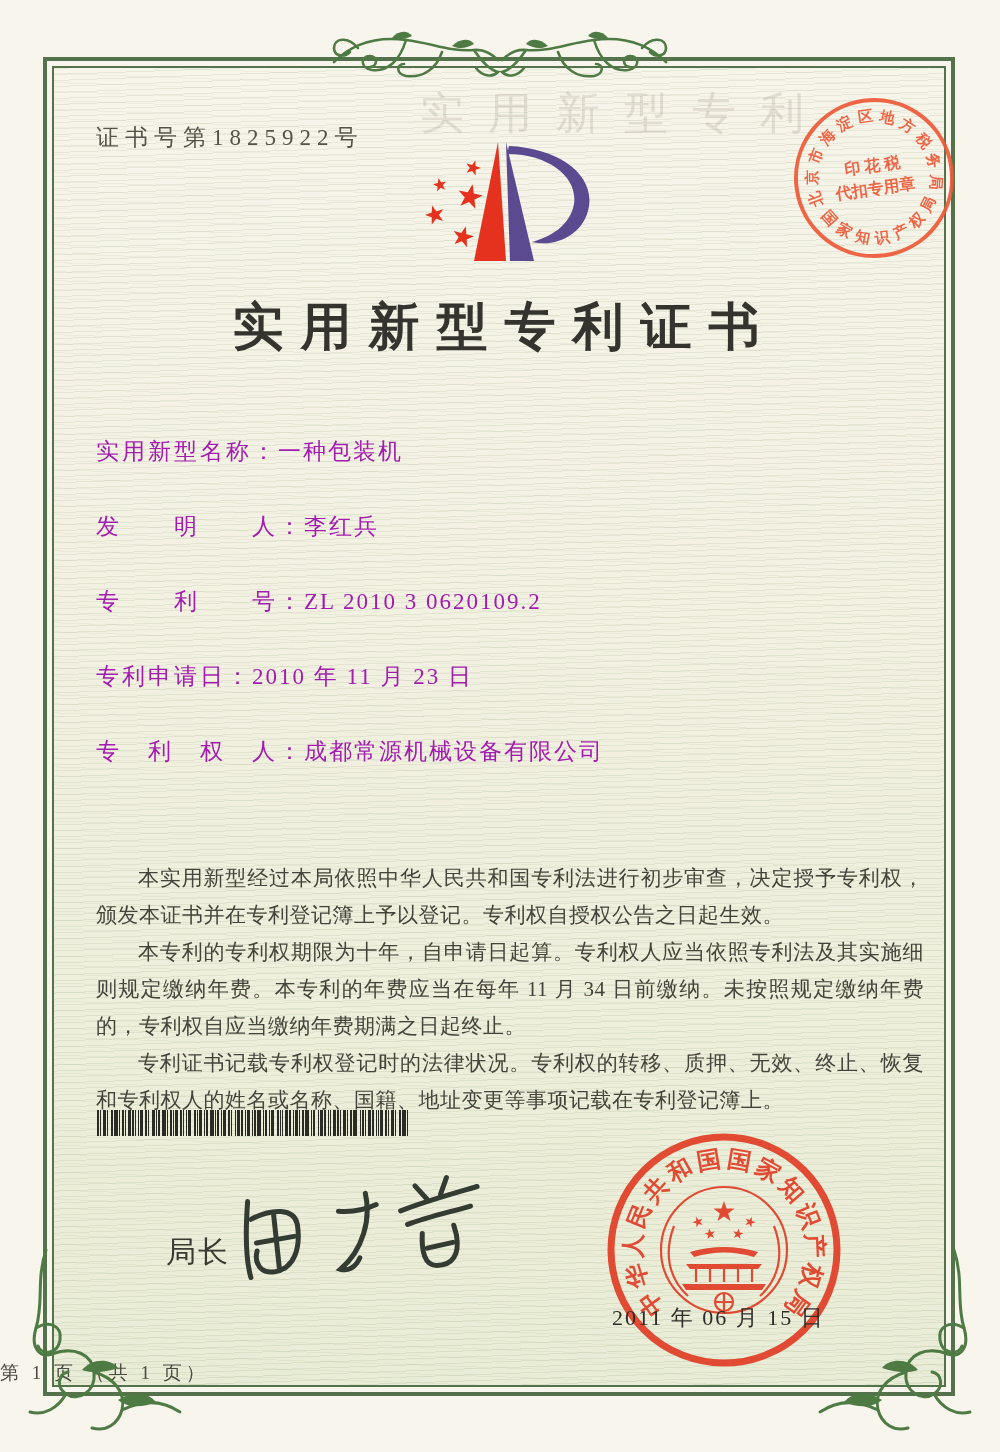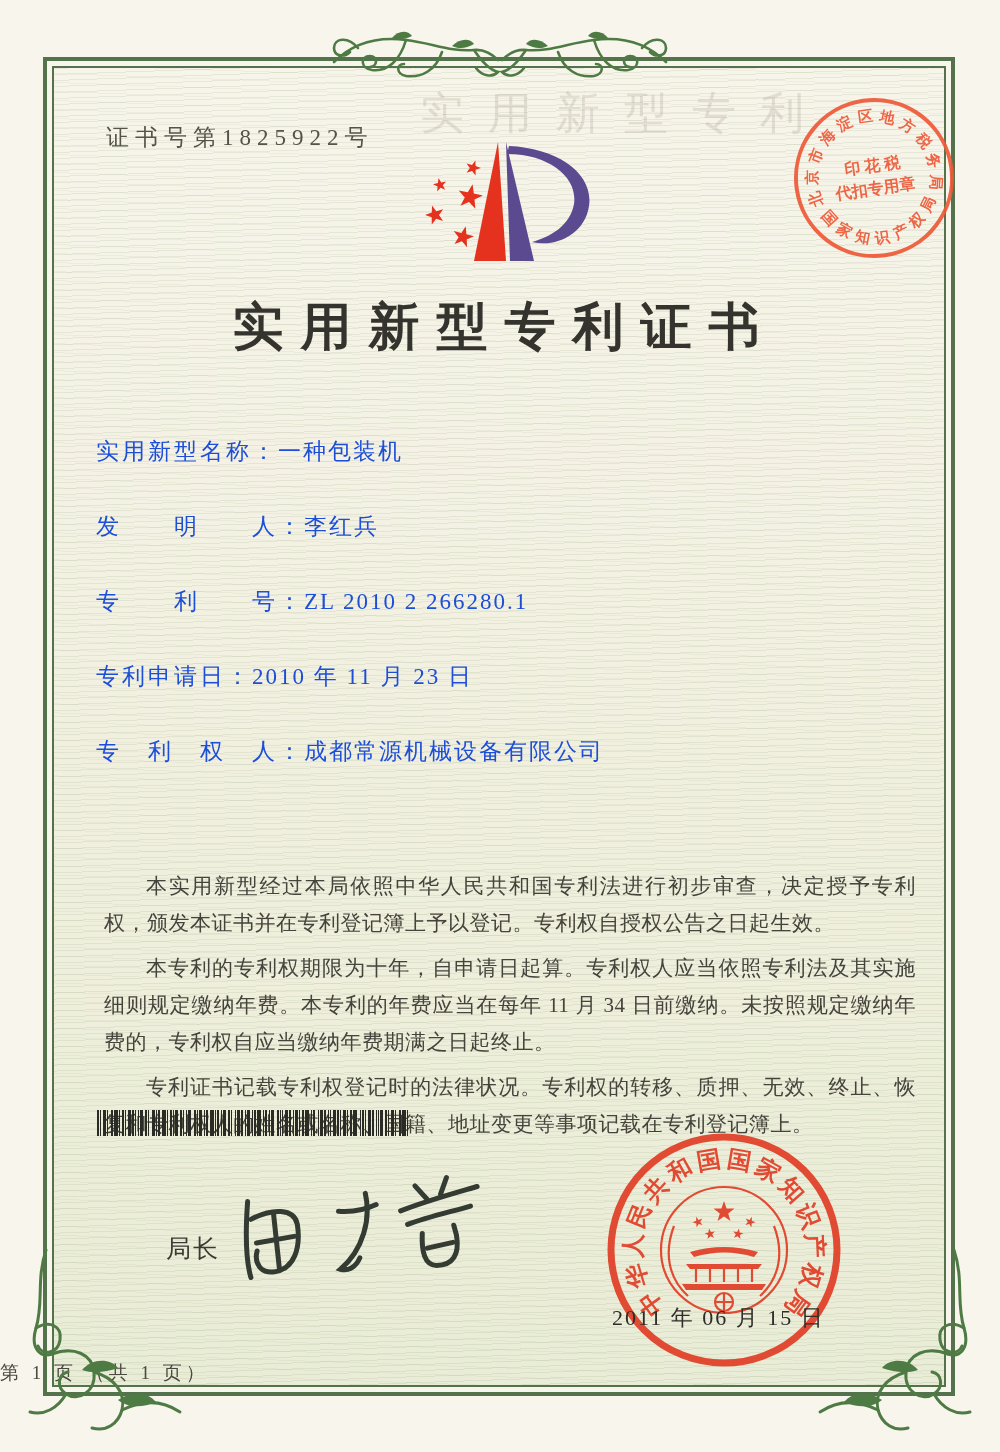--- a/index.html
+++ b/index.html
@@ -21,36 +21,36 @@
     background:
       repeating-linear-gradient(178deg, rgba(118,145,96,.13) 0 1px, rgba(0,0,0,0) 1px 6px),
       repeating-linear-gradient(182deg, rgba(118,145,96,.08) 0 1px, rgba(0,0,0,0) 1px 9px);
   }
   .abs{position:absolute;}
   .ghost{
     left:420px; top:84px; z-index:1; font-weight:normal; font-size:44px;
     letter-spacing:24px; color:rgba(168,156,140,.26); filter:blur(.6px);
   }
   .cert-no{
-    left:106px; top:122px; z-index:2; font-size:23px; letter-spacing:6px; color:#55524a;
+    left:96px; top:122px; z-index:2; font-size:23px; letter-spacing:6px; color:#55524a;
   }
   .title{
     left:0; right:8px; top:293px; z-index:2; text-align:center;
     font-size:51px; font-weight:bold; letter-spacing:17px; text-indent:17px; color:#34332e;
   }
   .fields{ left:96px; top:436px; width:740px; z-index:2; }
-  .field-row{ margin-bottom:44px; font-size:23px; color:#1d4ed8; height:31px; white-space:nowrap;}
+  .field-row{ margin-bottom:44px; font-size:23px; color:#a21caf; height:31px; white-space:nowrap;}
   .f-label{ letter-spacing:3px; }
   .f-value{ letter-spacing:2px; }
   .body-text{
     left:96px; top:860px; width:828px; z-index:2;
     font-size:21px; line-height:37px; color:#45433b; letter-spacing:.5px; text-align:justify;
   }
-  .body-text p{ margin:8px; text-indent:42px; }
-  .signer{ left:166px; top:1232px; z-index:2; font-size:25px; letter-spacing:2px; color:#3a3a33; }
+  .body-text p{ margin:0; text-indent:42px; }
+  .signer{ left:166px; top:1232px; z-index:2; font-size:30px; letter-spacing:2px; color:#3a3a33; }
   .seal-date{
     left:612px; top:1303px; z-index:5; font-size:22px; letter-spacing:2px; color:#2e2c28;
   }
   .footer{
     left:0; right:0; top:1360px; z-index:2; 
     font-size:19px; letter-spacing:4px; color:#4b4a42;
   }
   svg{ overflow:visible; }
   .z2{ z-index:2; } .z3{ z-index:3; } .z4{ z-index:4; }
   .sr{ position:absolute; width:1px;height:1px;overflow:hidden;clip-path:inset(50%); }
@@ -170,21 +170,21 @@
   <div class="abs title">实用新型专利证书</div>
 
   <div class="abs fields">
     <div class="field-row">
       <span class="f-label">实用新型名称：</span><span class="f-value">一种包装机</span>
     </div>
     <div class="field-row">
       <span class="f-label">发　　明　　人：</span><span class="f-value">李红兵</span>
     </div>
     <div class="field-row">
-      <span class="f-label">专　　利　　号：</span><span class="f-value">ZL 2010 2 266280.1</span>
+      <span class="f-label">专　　利　　号：</span><span class="f-value">ZL 2010 3 0620109.2</span>
     </div>
     <div class="field-row">
       <span class="f-label">专利申请日：</span><span class="f-value">2010 年 11 月 23 日</span>
     </div>
     <div class="field-row">
       <span class="f-label">专　利　权　人：</span><span class="f-value">成都常源机械设备有限公司</span>
     </div>
   </div>
 
   <div class="abs body-text">

